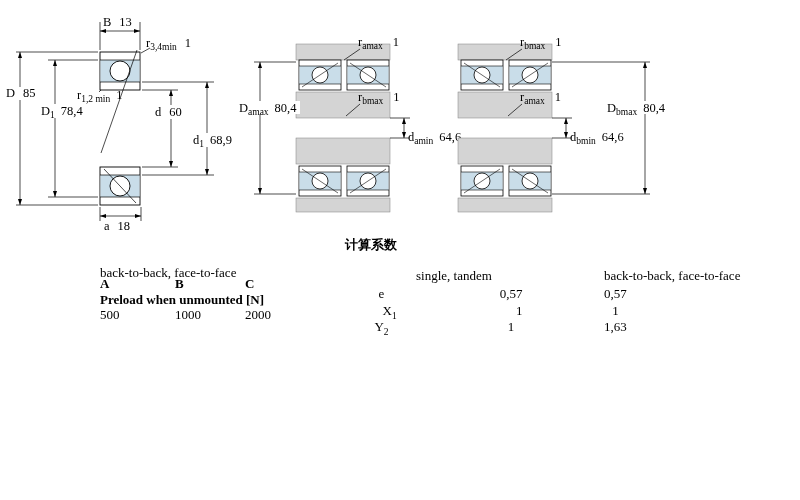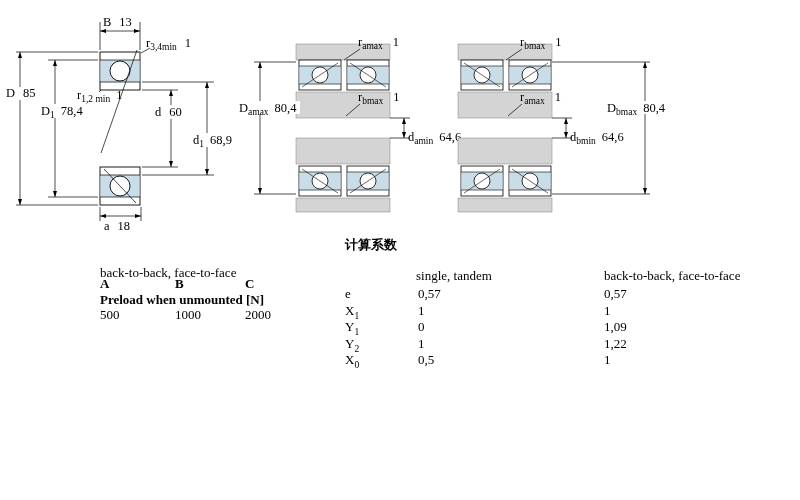--- a/index.html
+++ b/index.html
@@ -12,21 +12,21 @@
   svg text { font-family:"Liberation Serif", serif; font-size:12.5px; fill:#000; }
   svg .sub { font-size:9.5px; }
   .thin { stroke:#000; stroke-width:0.7; fill:none; }
   .dim  { stroke:#000; stroke-width:0.7; fill:none; }
   .outline { stroke:#000; stroke-width:0.9; fill:#fff; }
   .abs { position:absolute; }
   .bold { font-weight:bold; }
   .txt { font-size:13px; }
   .prow span { display:inline-block; }
   .pc0 { width:75px; } .pc1 { width:70px; }
-  .frow { height:16.5px; font-size:13px; white-space:nowrap; }
+  .frow { height:16.5px; font-size:13px; white-space:nowrap;text-align:center; }
   .flabel { display:inline-block; width:73px; }
   .fcol1 { display:inline-block; width:186px; }
   sub { font-size:9.5px; }
 </style>
 </head>
 <body>
 
 <div class="stage">
 
 <svg width="800" height="500" viewBox="0 0 800 500">
@@ -194,23 +194,17 @@
 <div class="abs txt" style="left:604px; top:268px;">back-to-back, face-to-face</div>
 
 <div class="abs" style="left:345px; top:286px;">
   <div class="frow">
     <span class="flabel"><span>e</span><sub></sub></span><span class="fcol1">0,57</span><span>0,57</span>
   </div>
   <div class="frow">
     <span class="flabel"><span>X</span><sub>1</sub></span><span class="fcol1">1</span><span>1</span>
   </div>
   <div class="frow">
-    <span class="flabel"><span>Y</span><sub>1</sub></span><span class="fcol1">0</span><span>1,09</span>
+    <span class="flabel"><span>Y</span><sub>2</sub></span><span class="fcol1">1</span><span>1,63</span>
   </div>
-  <div class="frow">
-    <span class="flabel"><span>Y</span><sub>2</sub></span><span class="fcol1">1</span><span>1,22</span>
-  </div>
-  <div class="frow">
-    <span class="flabel"><span>X</span><sub>0</sub></span><span class="fcol1">0,5</span><span>1</span>
-  </div>
 </div>
 
 </div>
 
 </body></html>

